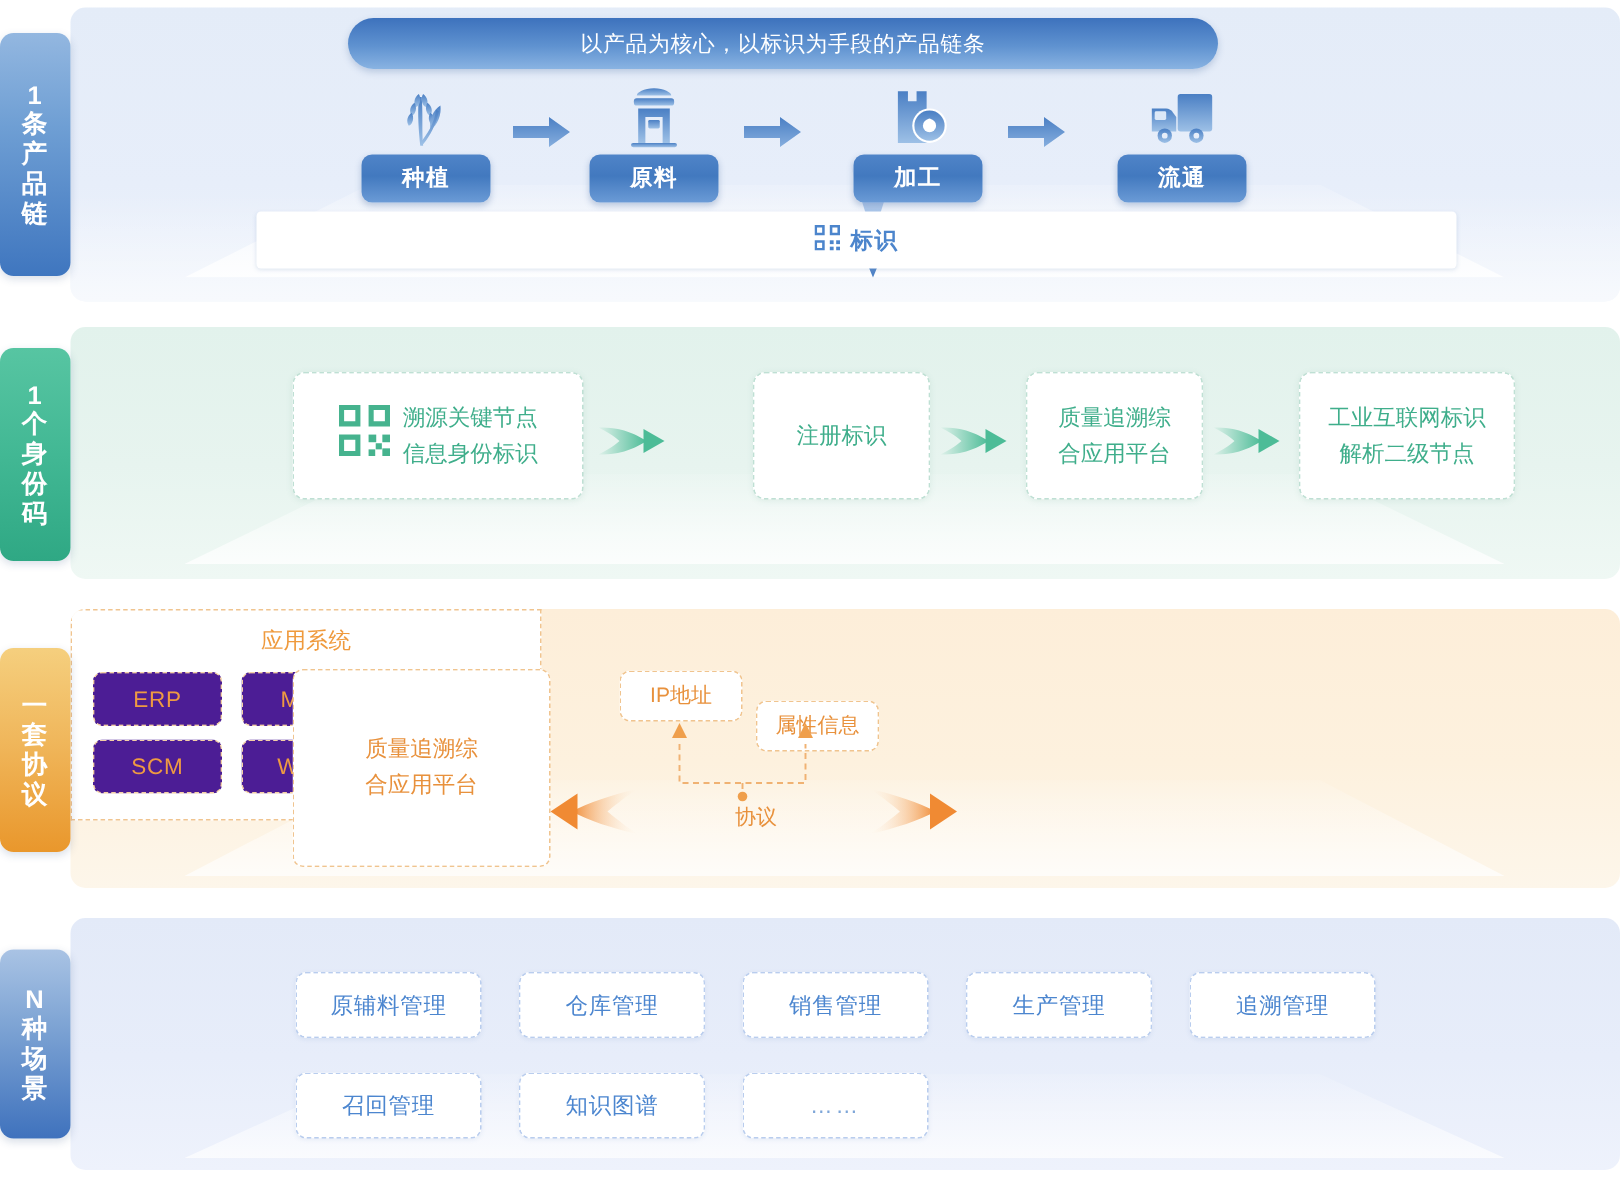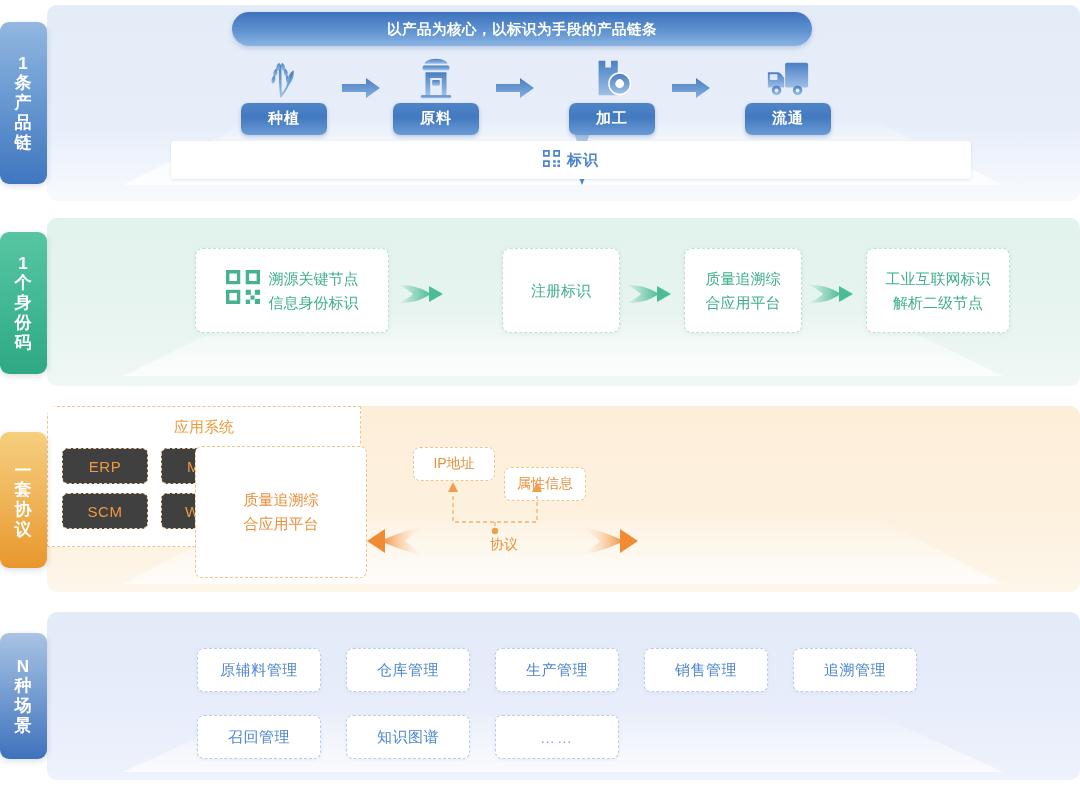--- a/index.html
+++ b/index.html
@@ -40,21 +40,21 @@
     background:linear-gradient(180deg,rgba(255,255,255,0) 0%,rgba(255,255,255,.55) 100%);
   }
   .persp1{
     position:absolute;left:76px;bottom:16px;width:880px;height:62px;
     background:linear-gradient(180deg,rgba(255,255,255,.15),rgba(255,255,255,.85));
     clip-path:polygon(14% 0%,86% 0%,100% 100%,0% 100%);
   }
   .pill{
     position:absolute;left:185px;top:7px;width:580px;height:34px;border-radius:17px;
     background:linear-gradient(180deg,#3d72bd 0%,#5f92d0 55%,#89b3e2 100%);
-    color:#fff;font-size:14.5px;font-weight:bold;letter-spacing:.5px;
+    color:#fff;font-size:14.5px;font-weight:normal;letter-spacing:.5px;
     display:flex;align-items:center;justify-content:center;
     box-shadow:0 2px 5px rgba(50,90,150,.25);
   }
   .chain{position:absolute;left:185px;top:48px;width:810px;height:90px;}
   .node{position:absolute;width:104px;text-align:center;}
   .node .ico{height:48px;display:flex;align-items:flex-end;justify-content:center;}
   .node .cap{
     margin-top:2px;display:inline-block;padding:6px 0 7px;width:86px;
     border-radius:7px;color:#fff;font-size:15px;font-weight:bold;letter-spacing:1px;
     background:linear-gradient(180deg,#4f84c8 0%,#4279bf 45%,#6b9bd6 100%);
@@ -102,21 +102,21 @@
     color:#e8913c;text-align:center;
   }
   #platform{left:148px;top:40px;width:170px;height:130px;font-size:15px;line-height:1.6;}
   #ipbox{left:366px;top:41px;width:80px;height:32px;font-size:14px;}
   #attrbox{left:457px;top:41px;width:80px;height:32px;font-size:14px;margin-top:20px;}
   #appsys{left:580px;top:32px;width:312px;height:139px;
           display:block;padding:0;background:#fff;border:1px dashed #f0c48f;}
   #appsys .title{margin-top:11px;text-align:center;color:#ef9a3d;font-size:15px;font-weight:500;}
   .appgrid{display:grid;grid-template-columns:repeat(3,86px);grid-gap:9px 13px;
            justify-content:center;margin-top:11px;}
-  .appitem{height:34px;border:1px dashed #f3cfa4;border-radius:6px;background:#404040;
+  .appitem{height:34px;border:1px dashed #f3cfa4;border-radius:6px;background:#4c1d95;
            display:flex;align-items:center;justify-content:center;
            color:#ee9a42;font-size:15px;letter-spacing:.5px;}
   .protolabel{position:absolute;left:419px;top:130px;width:76px;text-align:center;
               color:#e8913c;font-size:14px;}
   .connector{position:absolute;left:355px;top:68px;width:200px;height:62px;}
   .bigarrow{position:absolute;top:118px;width:62px;height:34px;}
 
   
   #sec4{top:612px;height:168px;width:1033px;
         background:linear-gradient(180deg,#e3eaf8 0%,#e7edfa 55%,#eef2fc 100%);}
@@ -469,22 +469,22 @@
       <b>场</b><br>
       <b>景</b>
     </span>
   </div>
 
   <div class="band" id="sec4">
     <div class="persp4"></div>
     <div class="scgrid">
       <div class="scitem">原辅料管理</div>
       <div class="scitem">仓库管理</div>
+      <div class="scitem">销售管理</div>
       <div class="scitem">生产管理</div>
-      <div class="scitem">销售管理</div>
       <div class="scitem">追溯管理</div>
       <div class="scitem">召回管理</div>
       <div class="scitem">知识图谱</div>
       <div class="scitem dots">……</div>
     </div>
   </div>
 
 </div>
 
 </body></html>

